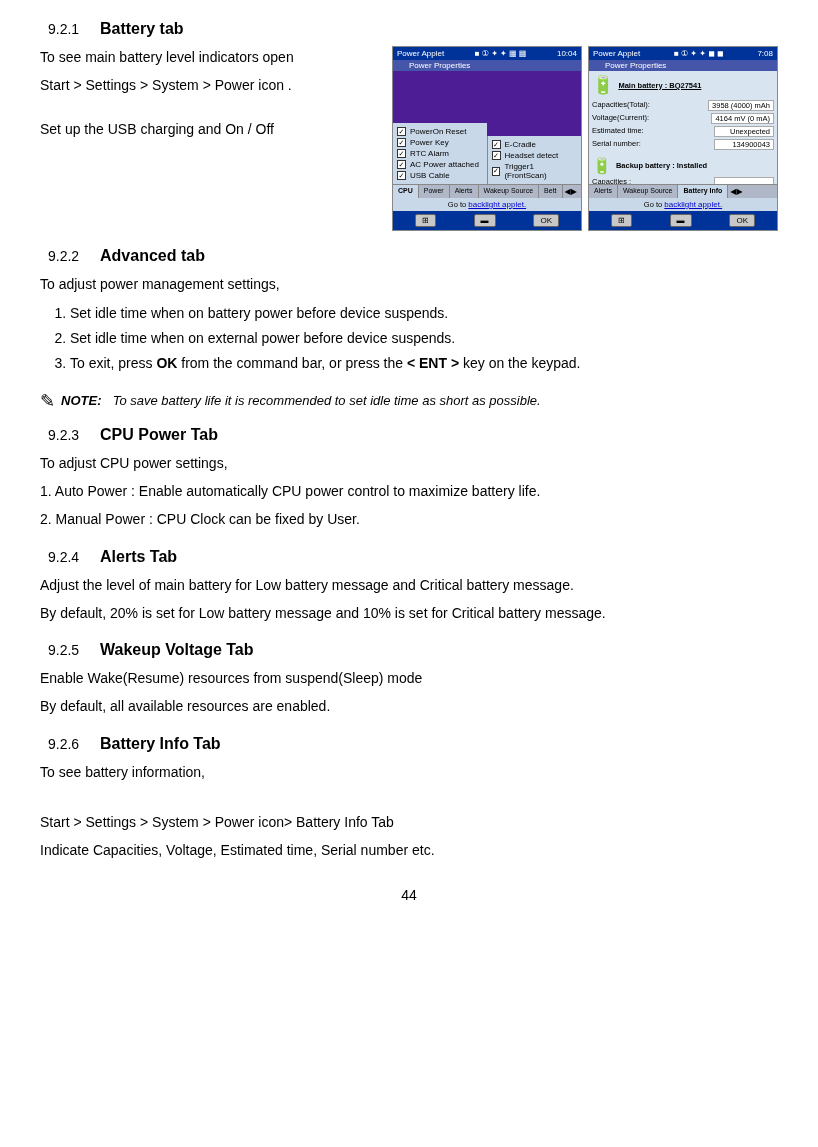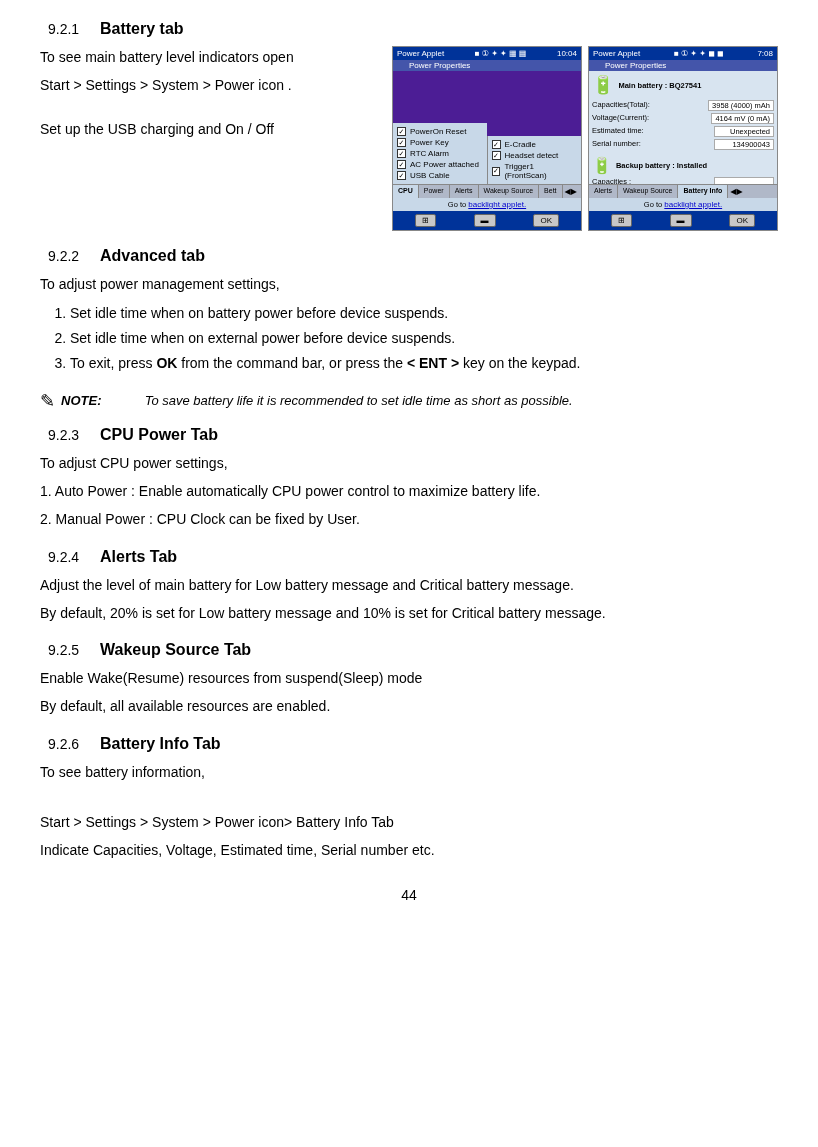--- a/index.html
+++ b/index.html
@@ -181,21 +181,20 @@
 
     .note-label {
       font-weight: bold;
       font-style: italic;
       font-size: 13px;
     }
 
     .note-text {
       font-style: italic;
       font-size: 13px;
-      margin-left: 32px;
     }
 
     ol.numbered {
       margin-left: 30px;
       line-height: 1.8;
     }
 
     p.body-text {
       margin-bottom: 4px;
       line-height: 1.7;
@@ -306,21 +305,21 @@
       <div class="device-screenshot">
         <div class="ds-titlebar">
           <span>Power Applet</span>
           <span>■ ① ✦ ✦ ◼ ◼</span>
           <span>7:08</span>
         </div>
         <div class="ds-subtitle">Power Properties</div>
         <div class="ds-right-panel" style="flex:1; overflow:hidden;">
           <div style="display:flex; align-items:center; gap:4px; margin-bottom:2px;">
             <span style="font-size:18px;">🔋</span>
-            <span style="font-size:7.5px; font-weight:bold;">Main battery : BQ27541</span>
+            <span style="font-size:7.5px; font-weight:bold;text-decoration:underline;">Main battery : BQ27541</span>
           </div>
           <div class="ds-label-val">
             <span>Capacities(Total):</span>
             <span class="ds-val-box">3958 (4000) mAh</span>
           </div>
           <div class="ds-label-val">
             <span>Voltage(Current):</span>
             <span class="ds-val-box">4164 mV (0 mA)</span>
           </div>
           <div class="ds-label-val">
@@ -402,21 +401,21 @@
   </div>
   <div class="section-body">
     <p class="body-text">Adjust the level of main battery for Low battery message and Critical battery message.</p>
     <p class="body-text">By default, 20%  is set for Low battery message and 10%  is set for Critical battery message.</p>
   </div>
 </div>
 
 <div>
   <div class="section-header">
     <span class="section-number">9.2.5</span>
-    <span class="section-title">Wakeup Source Tab</span>
+    <span class="section-title">Wakeup Voltage Tab</span>
   </div>
   <div class="section-body">
     <p class="body-text">Enable Wake(Resume) resources from suspend(Sleep) mode</p>
     <p class="body-text">By default, all available resources are enabled.</p>
   </div>
 </div>
 
 <div>
   <div class="section-header">
     <span class="section-number">9.2.6</span>

